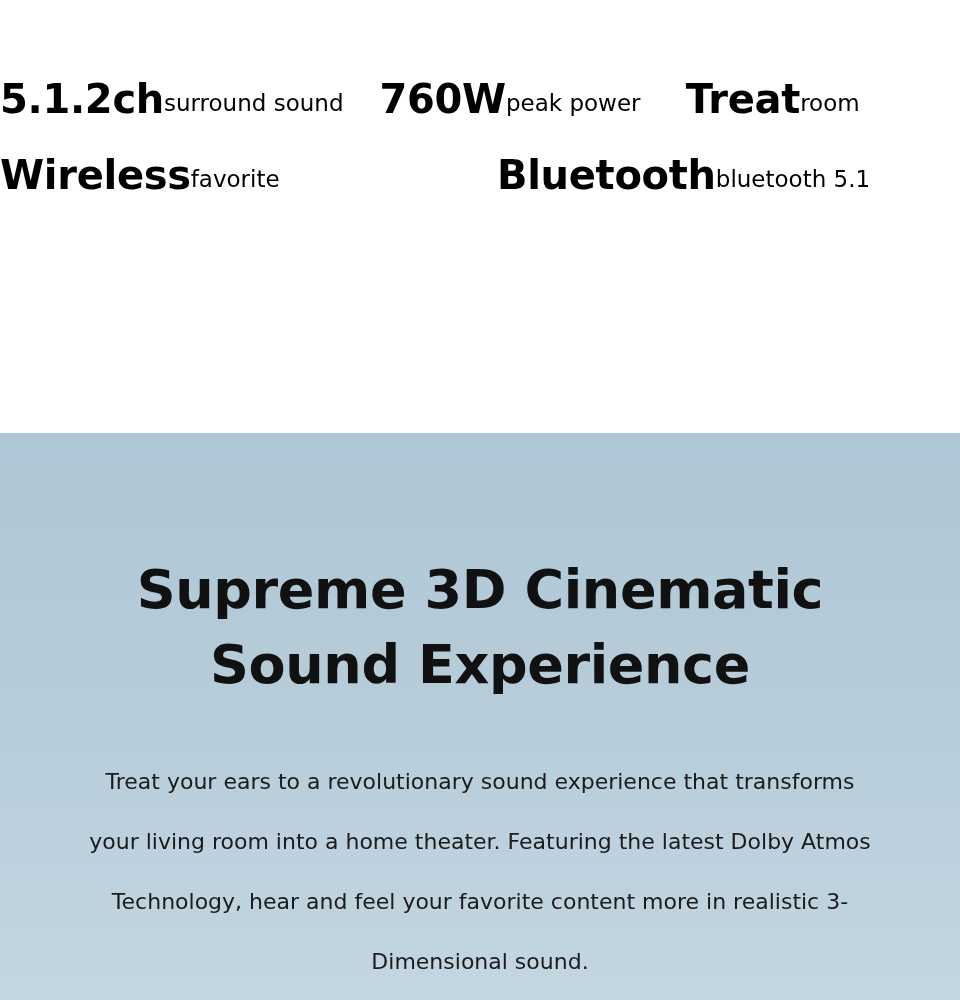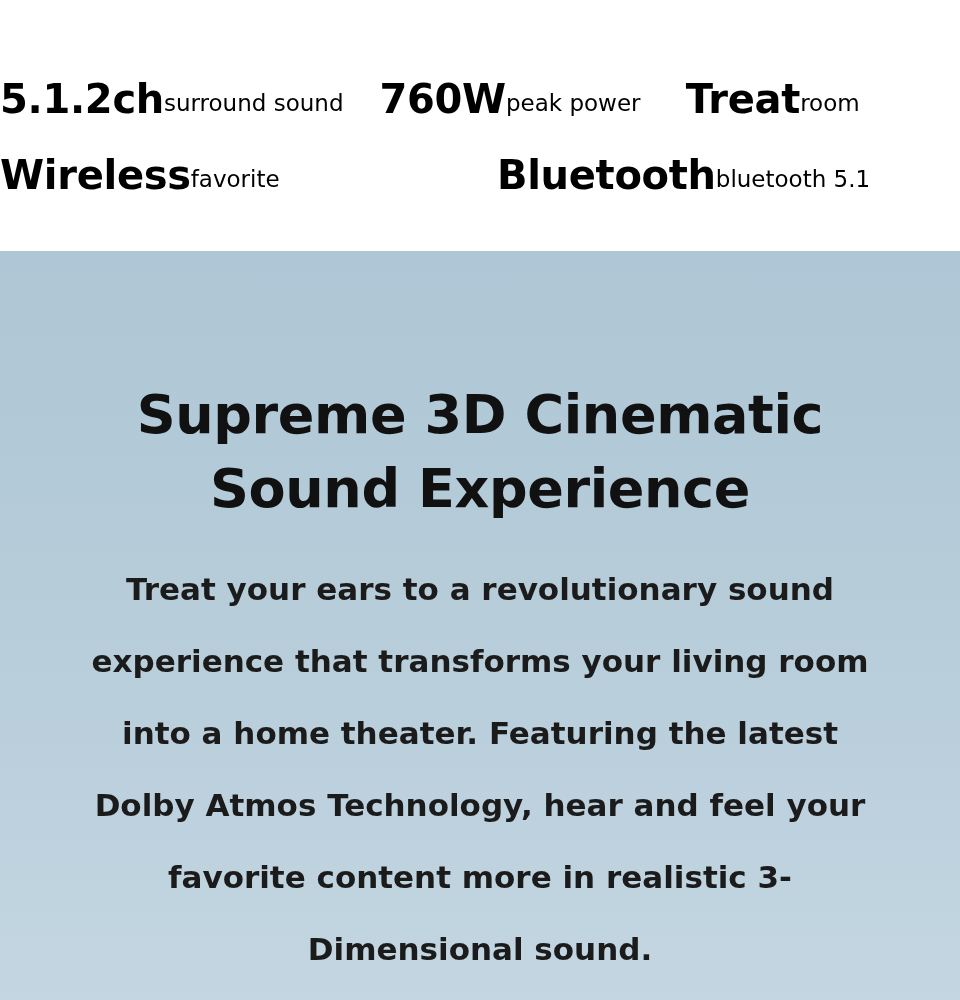--- a/index.html
+++ b/index.html
@@ -73,21 +73,21 @@
     line-height: 1.12;
     color: #000000;
     white-space: nowrap;
   }
 
   
   .hero-section {
     flex: 1 1 auto;
     background: linear-gradient(180deg, #aec6d5 0%, #b6ccd9 45%, #c3d6e2 100%);
     box-sizing: border-box;
-    padding: 15px 56px;
+    padding: 8px 56px;
     display: flex;
     flex-direction: column;
     align-items: center;
     justify-content: space-between;
   }
 
   .hero-title {
     margin: 0;
     padding-top: 112px;
     font-size: 54px;
@@ -95,23 +95,23 @@
     line-height: 1.38;
     letter-spacing: -0.4px;
     color: #111111;
     text-align: center;
     max-width: 760px;
   }
 
   .hero-body {
     margin: 0;
     padding-top: 26px;
-    font-size: 31px;
-    font-weight: 700;
-    line-height: 72px;
+    font-size: 22px;
+    font-weight: 400;
+    line-height: 60px;
     color: #1b1b1b;
     text-align: center;
     max-width: 790px;
   }
 </style>
 </head>
 <body>
 
 <div class="page">
 

